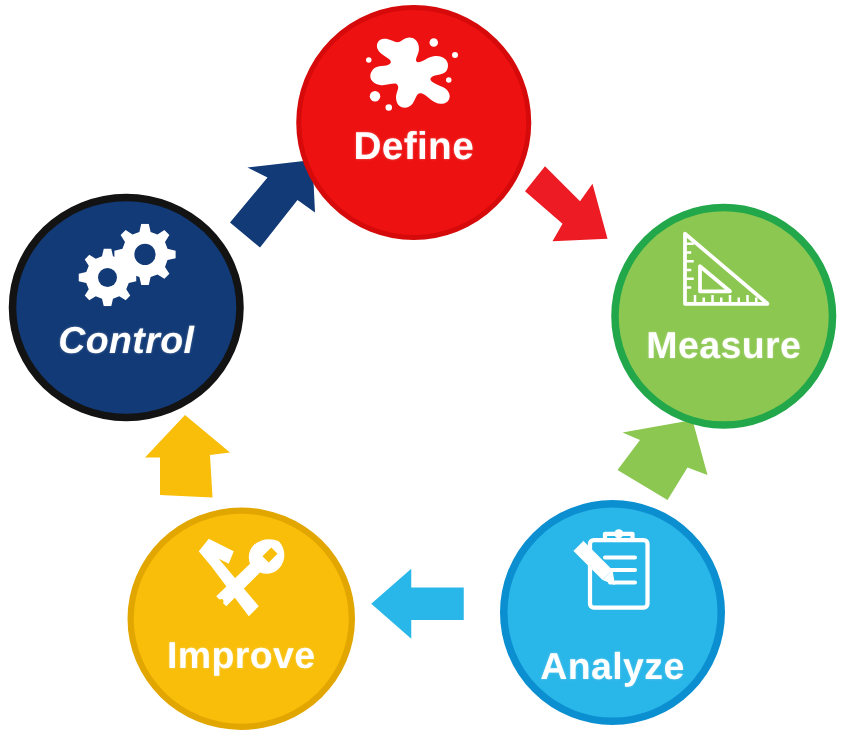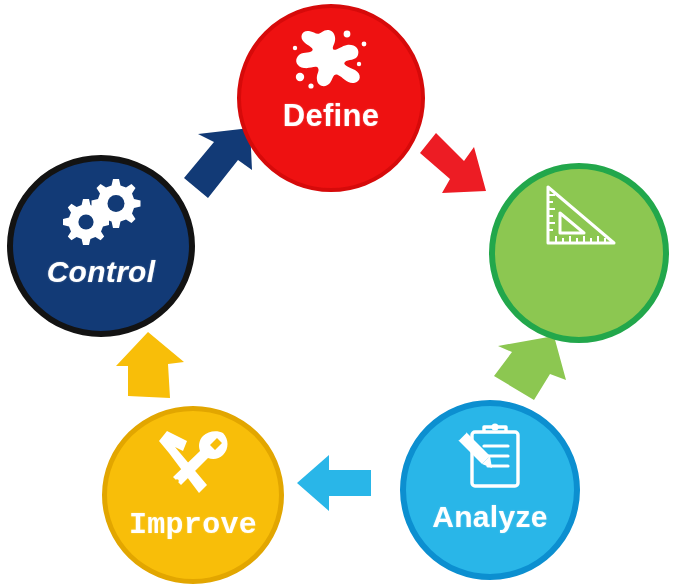--- a/index.html
+++ b/index.html
@@ -58,27 +58,26 @@
   }
   #node-measure .node-icon { margin-top: 14px; }
   #node-measure .node-label { margin-top: 8px; font-size: 30px; }
 
   #node-analyze {
     left: 400px; top: 400px; width: 180px; height: 180px;
     background: #29B6E8;
     border: 6px solid #0C8FD0;
   }
   #node-analyze .node-icon { margin-top: 16px; }
-  #node-analyze .node-label { margin-top: 8px; font-size: 30px; }
+  #node-analyze .node-label { margin-top: 24px; font-size: 30px; }
 
   #node-improve {
     left: 102px; top: 406px; width: 182px; height: 178px;
     background: #F8BE09;
     border: 5px solid #E2A600;
-    font-family: Liberation Mono, monospace;
   }
   #node-improve .node-icon { margin-top: 16px; }
   #node-improve .node-label { margin-top: 6px; font-size: 30px; }
 
   #node-control {
     left: 7px; top: 155px; width: 188px; height: 182px;
     background: #123A76;
     border: 6px solid #131313;
   }
   #node-control .node-icon { margin-top: 18px; }
@@ -170,20 +169,21 @@
           <line x1="23" y1="60" x2="23" y2="55"></line>
           <line x1="30" y1="60" x2="30" y2="53"></line>
           <line x1="37" y1="60" x2="37" y2="55"></line>
           <line x1="44" y1="60" x2="44" y2="53"></line>
           <line x1="51" y1="60" x2="51" y2="55"></line>
           <line x1="58" y1="60" x2="58" y2="53"></line>
           <line x1="65" y1="60" x2="65" y2="55"></line>
         </g>
       </svg>
     </span>
+    <span class="node-label">Measure</span>
   </div>
 
   <div class="node" id="node-analyze">
     <span class="node-icon">
       <svg width="72" height="68" viewBox="0 0 72 68" xmlns="http://www.w3.org/2000/svg">
         <g fill="none" stroke="#ffffff" stroke-width="3.4" stroke-linejoin="round">
           <rect x="18" y="10" width="46" height="54" rx="3"></rect>
           <path d="M30,10 L30,5 L52,5 L52,10"></path>
         </g>
         <circle cx="41" cy="5" r="3.6" fill="#ffffff"></circle>

